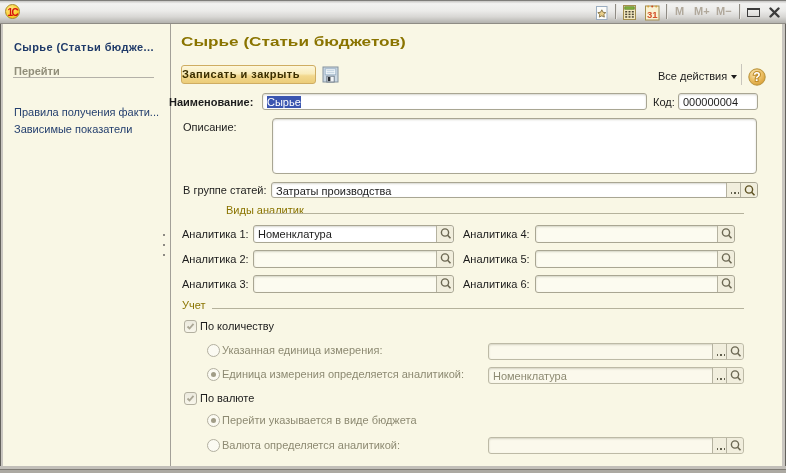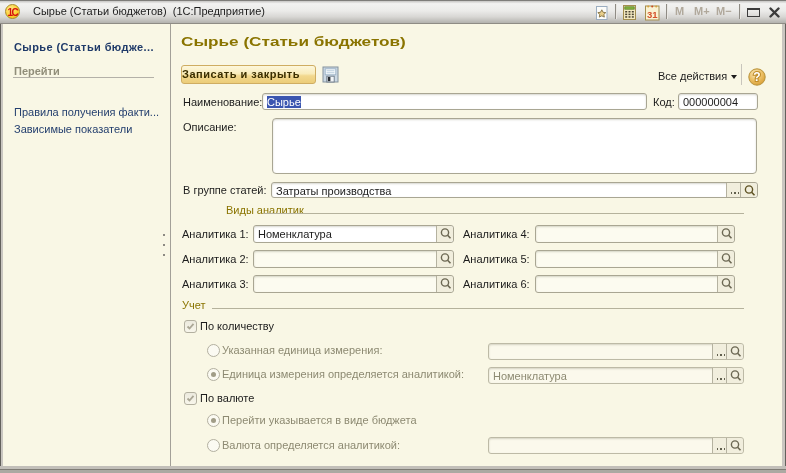--- a/index.html
+++ b/index.html
@@ -50,21 +50,20 @@
 .rd.on:after{content:"";position:absolute;left:3px;top:3px;width:5px;height:5px;border-radius:50%;background:#a19d87;}
 svg{display:block;}
 </style></head>
 <body>
 <div id="win">
   <div class="abs" id="titlebar"></div>
   <div class="abs" id="topline"></div>
   <div class="abs" id="logo">
       <span>1С</span>
     </div>
-  <div class="abs" id="wtitle">Сырье (Статьи бюджетов)&nbsp; (1С:Предприятие)</div>
 
   <div class="abs" id="ic-star" style="left:595px;top:5px;">
       <svg width="14" height="16">
         <rect x="1.5" y="1.5" width="10.5" height="13" fill="#fcfcfa" stroke="#9badc0"></rect>
         <path d="M6.8 4.8 L8.1 7.3 L10.8 7.6 L8.8 9.4 L9.3 12.1 L6.8 10.8 L4.3 12.1 L4.8 9.4 L2.8 7.6 L5.5 7.3 Z" fill="#e9cf8a" stroke="#8d7b4e" stroke-width="1"></path>
       </svg>
     </div>
   <div class="abs tsep" style="left:615px;"></div>
   <div class="abs" id="ic-calc" style="left:623px;top:5px;">
       <svg width="13" height="15">
@@ -141,21 +140,21 @@
             <stop offset="0%" stop-color="#f9e9c0"></stop>
             <stop offset="55%" stop-color="#ecbf63"></stop>
             <stop offset="100%" stop-color="#d79c33"></stop>
           </radialGradient>
         </defs>
         <circle cx="9" cy="9" r="8.2" fill="url(#hg)" stroke="#b8923a" stroke-width="1"></circle>
         <text x="9" y="13.2" font-family="Liberation Sans" font-size="12" font-weight="bold" fill="#ffffff" stroke="#c08c28" stroke-width="2.2" paint-order="stroke" text-anchor="middle">?</text>
       </svg>
     </div>
 
-  <div class="abs lbl" style="left:183px;top:96px;">Наименование:</div>
+  <div class="abs lbl" style="left:169px;top:96px;font-weight:bold;">Наименование:</div>
   <div class="fld fw" style="left:262px;top:93px;width:385px;height:17px;">
       <span class="ftxt"><span style="background:#3a55b0;color:#ffffff;">Сырье</span></span>
     </div>
   <div class="abs lbl" style="left:653px;top:96px;">Код:</div>
   <div class="fld fw" style="left:678px;top:93px;width:80px;height:17px;padding-left:27px;">
       <span class="ftxt">000000004</span>
     </div>
 
   <div class="abs lbl" style="left:183px;top:121px;">Описание:</div>
   <div class="fld fw" style="left:272px;top:118px;width:485px;height:56px;border-radius:4px;"></div>

